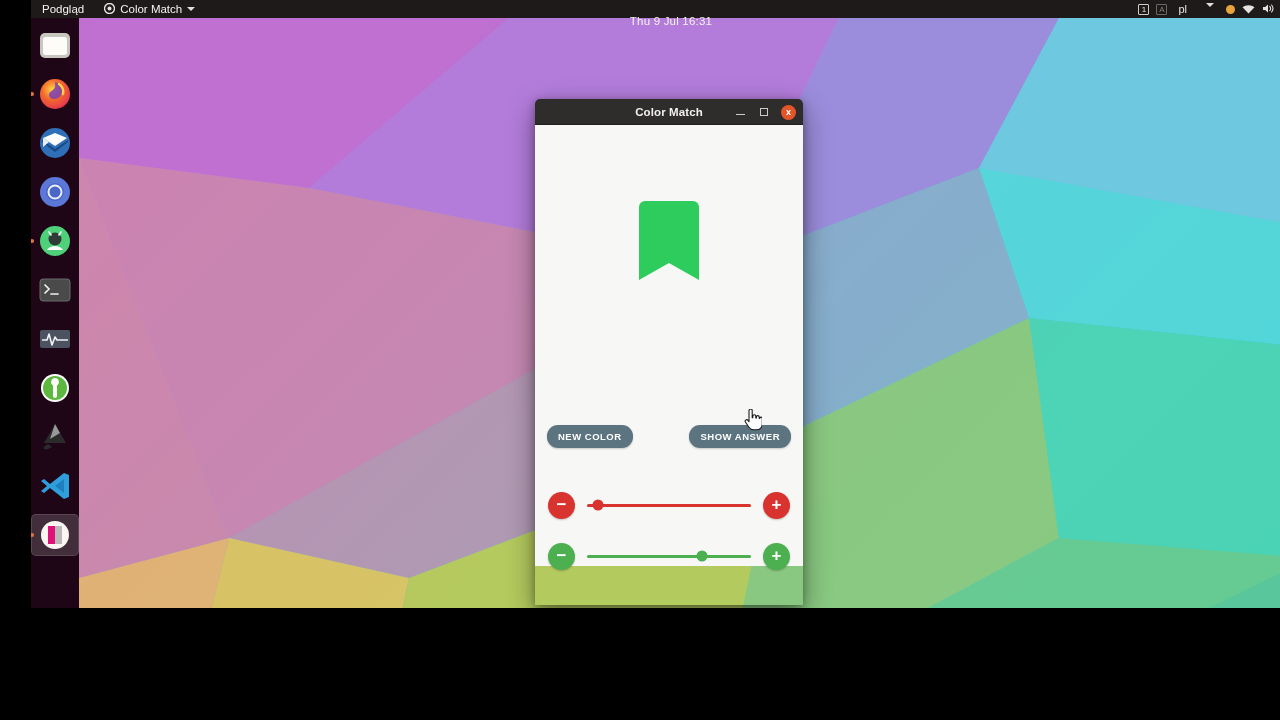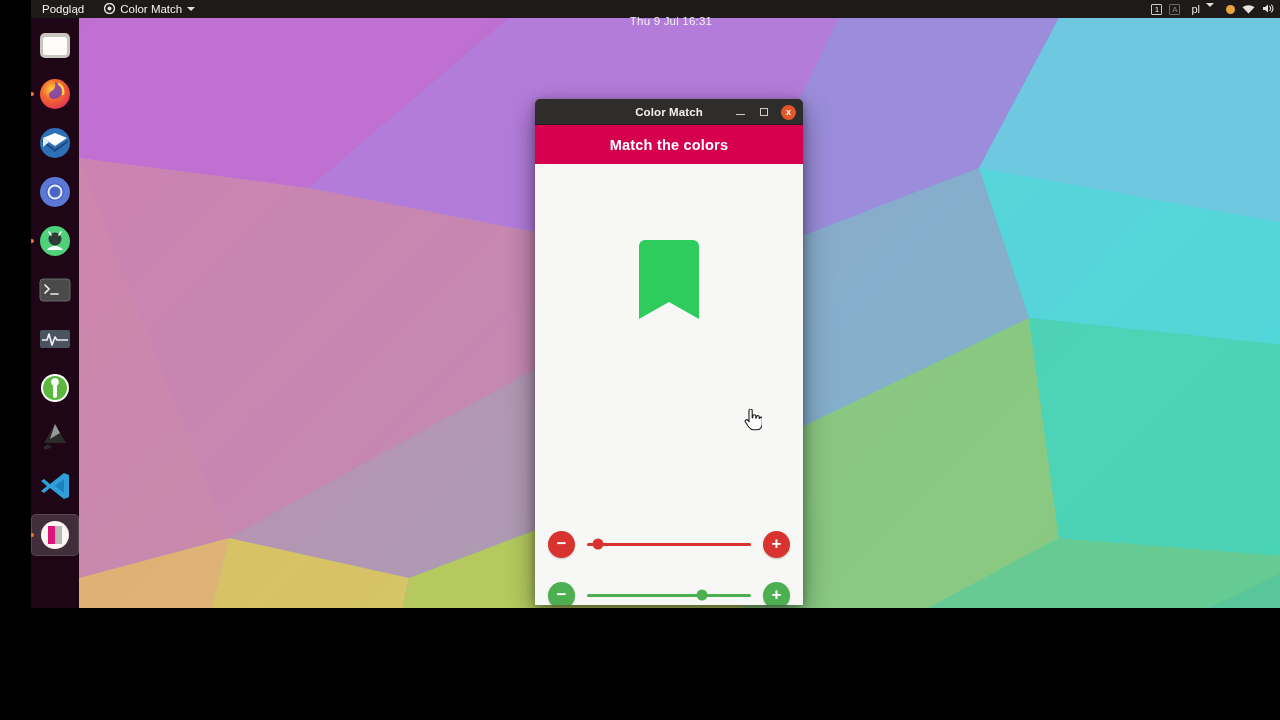--- a/index.html
+++ b/index.html
@@ -183,21 +183,21 @@
       </div>
     </div>
 
     <div class="tb-center">
       <span class="tb-clock">Thu 9 Jul  16:31</span>
     </div>
 
     <div class="tb-right">
       <span class="ws-box">1</span>
       <span class="ws-box dim">A</span>
-      <span style="display:flex;gap:6px;margin-left:4px">
+      <span style="display:flex;gap:19px;margin-left:4px">
         <span style="font-size:11px;color:#e9e5e2">pl</span>
         <span class="caret"></span>
       </span>
       <span class="app-dot" style="margin-left:5px"></span>
       <span class="small-ico">
         <svg width="13" height="11" viewBox="0 0 13 11">
             <path d="M6.5 2.2c2.3 0 4.4.8 6 2.1L6.5 10.5.5 4.3C2.1 3 4.2 2.2 6.5 2.2z" fill="#e6e2df"></path>
           </svg>
       </span>
       <span class="small-ico">
@@ -361,34 +361,35 @@
         <span class="wbtn">
             <i class="min"></i>
           </span>
         <span class="wbtn">
             <i class="max"></i>
           </span>
         <span class="wbtn close">x</span>
       </div>
     </div>
 
-    <div id="appbar" style="background: rgb(214, 0, 79);">
-      <span class="app-title">Match the colors</span>
-    </div>
 
     <div id="content">
 
       <div id="swatch-area">
         <span id="swatch">
           <svg width="60" height="79" viewBox="0 0 60 79">
             <path id="swatch-path" d="M0 6a6 6 0 016-6h48a6 6 0 016 6v73L30 62 0 79z" fill="#2ecc5c"></path>
           </svg>
         </span>
       </div>
 
+      <div id="btn-row">
+        <button class="pill" style="background: rgb(92, 116, 128);">NEW COLOR</button>
+        <button class="pill" style="background: rgb(92, 116, 128);">SHOW ANSWER</button>
+      </div>
 
       <div class="slider-row" style="top:365px">
         <span class="rnd" id="r-minus" style="background: rgb(216, 51, 47);">
             <span class="sym">−</span>
           </span>
         <span class="track-wrap">
           <span class="track" id="r-track" style="background: rgb(216, 51, 47);"></span>
           <span class="thumb" id="r-thumb" style="background: rgb(216, 51, 47); left: 7%;"></span>
         </span>
         <span class="rnd" id="r-plus" style="background: rgb(216, 51, 47);">

